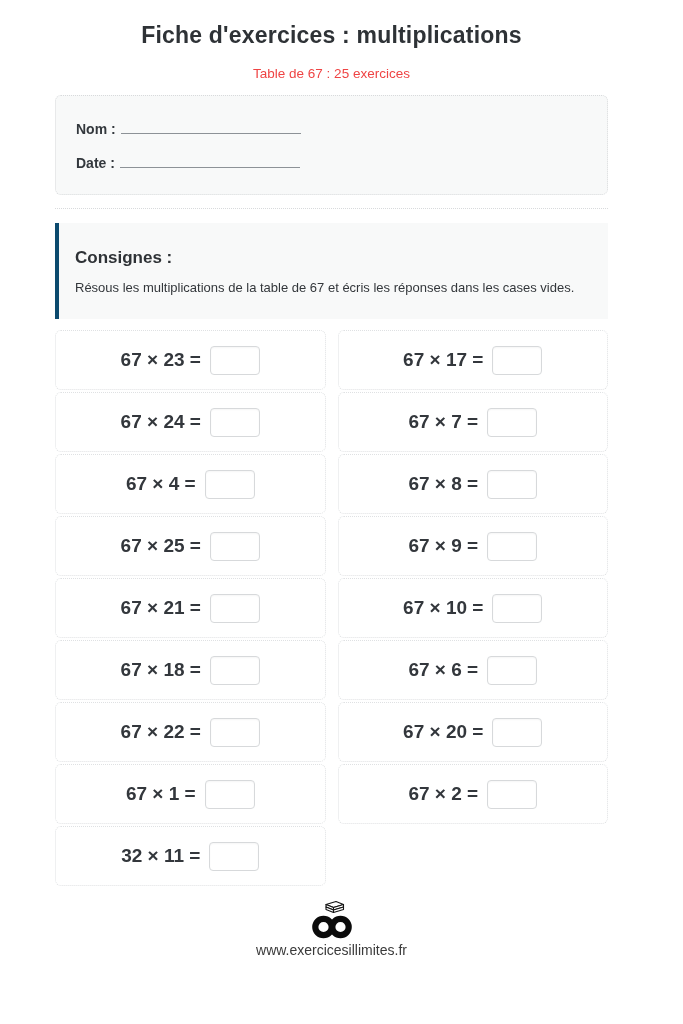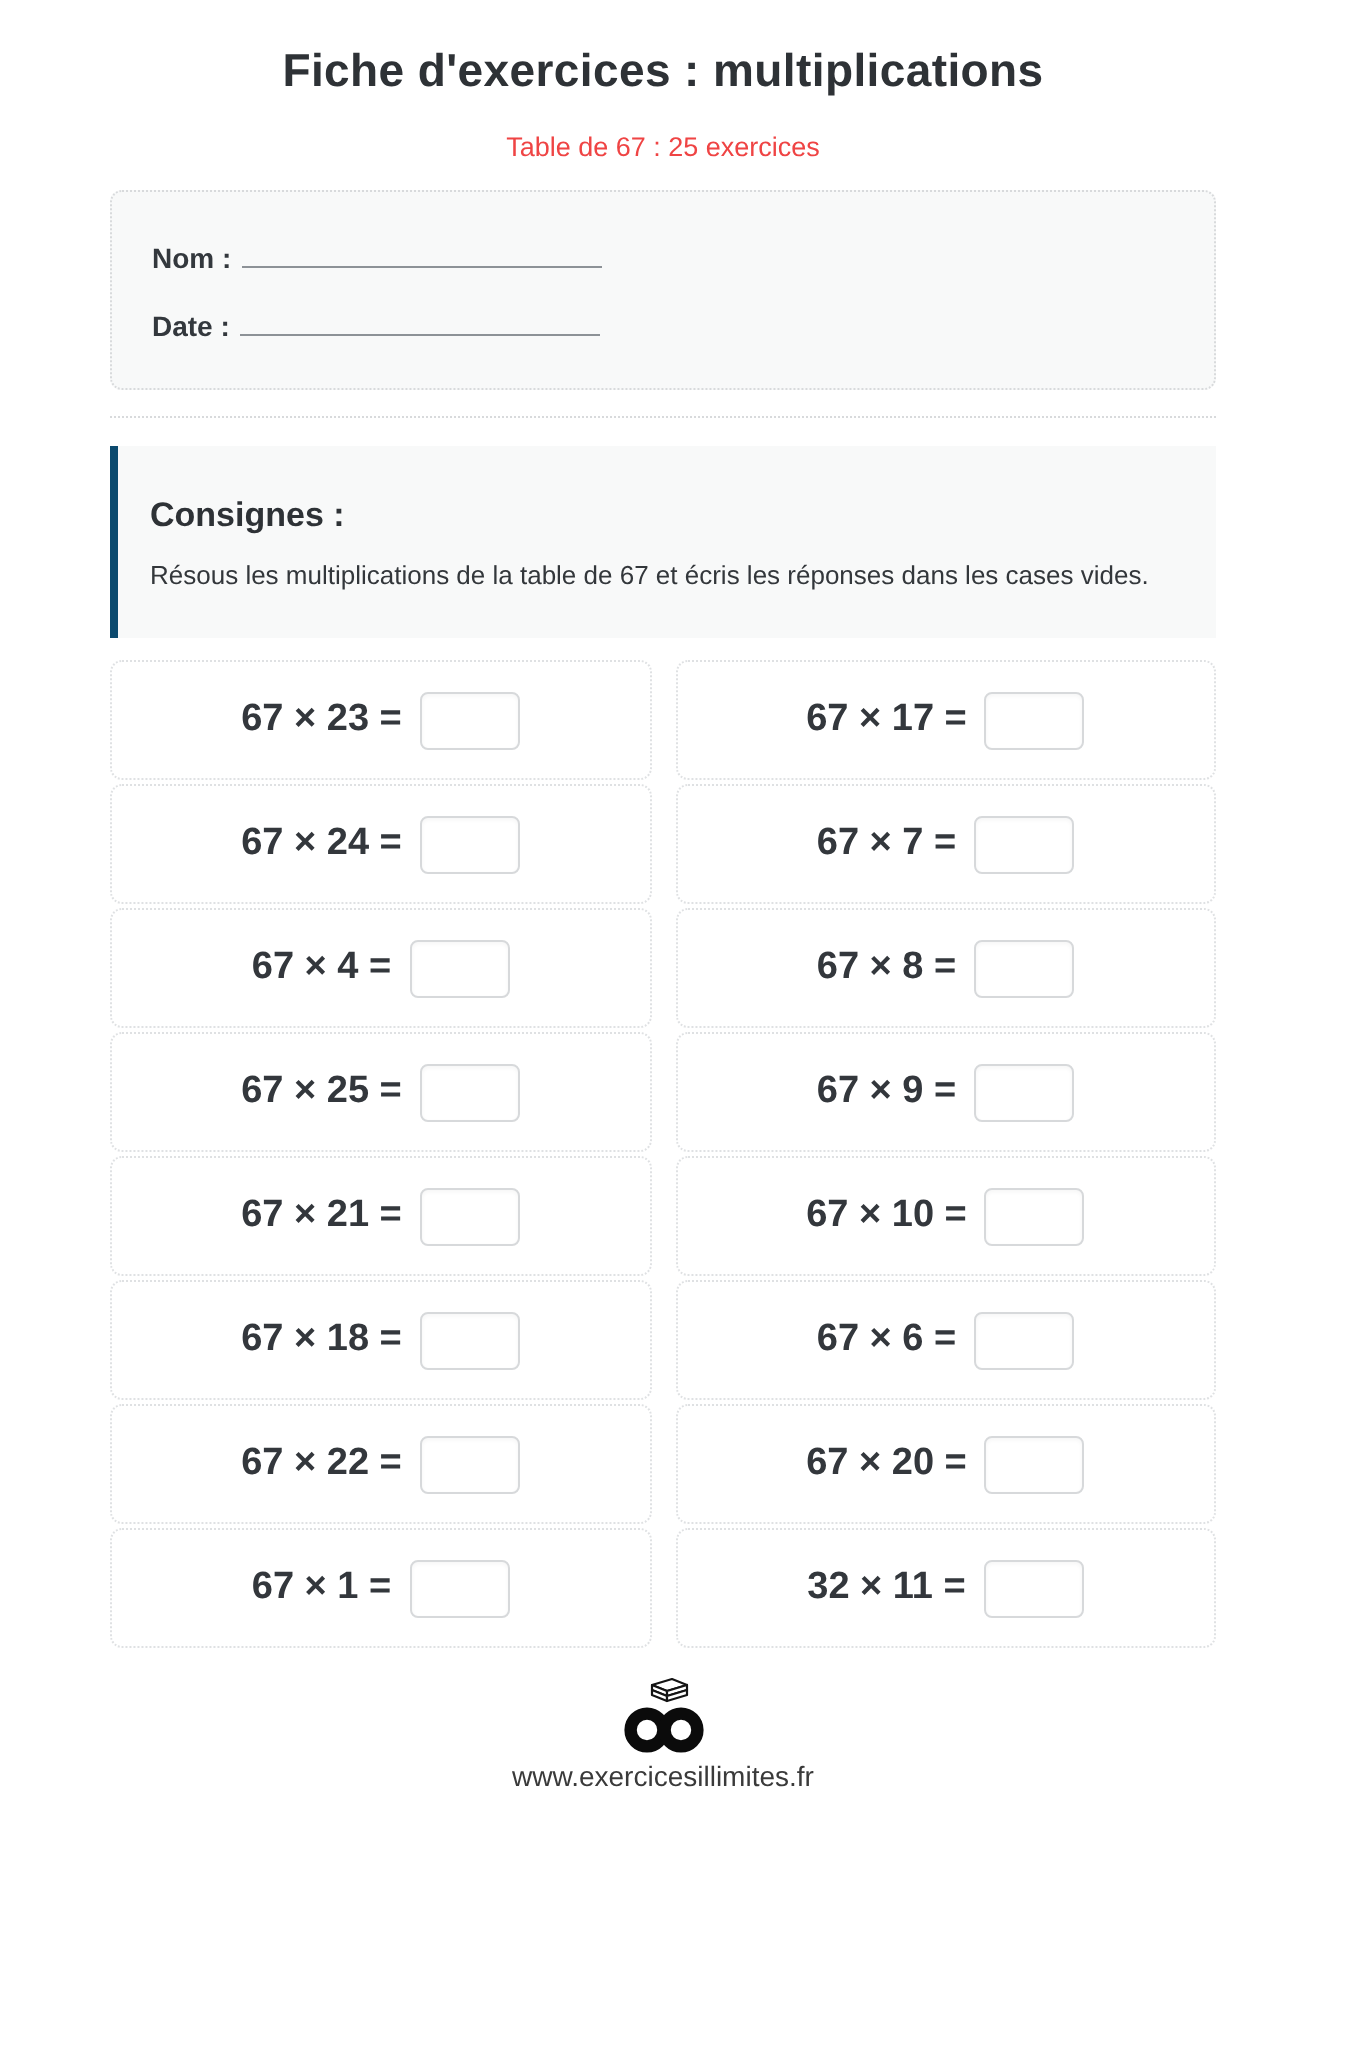--- a/index.html
+++ b/index.html
@@ -200,20 +200,26 @@
     </div>
   </div>
 
   <div class="card">
     <div class="card-inner">
       <span class="expr">67 × 1 =</span>
       <input class="answer" type="text" value="" style="">
     </div>
   </div>
 
+  <div class="card">
+    <div class="card-inner">
+      <span class="expr">67 × 2 =</span>
+      <input class="answer" type="text" value="" style="">
+    </div>
+  </div>
 
   <div class="card">
     <div class="card-inner">
       <span class="expr">32 × 11 =</span>
       <input class="answer" type="text" value="" style="">
     </div>
   </div>
 </div>
 
   <div class="footer">

